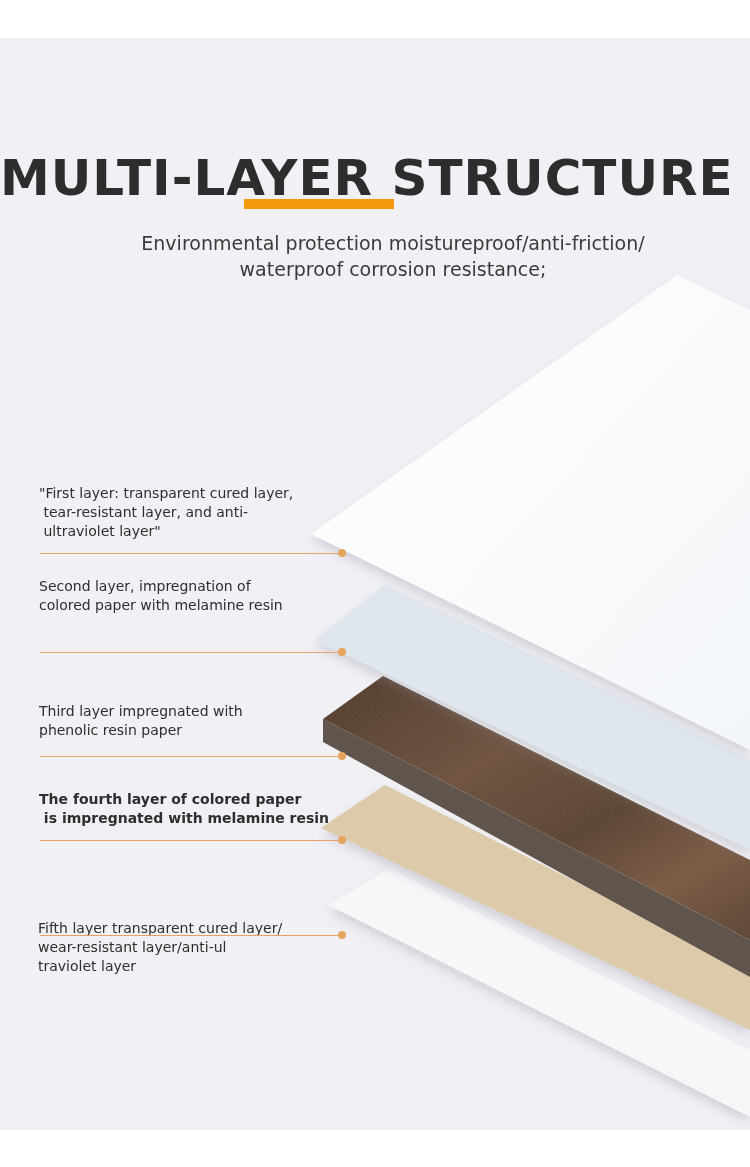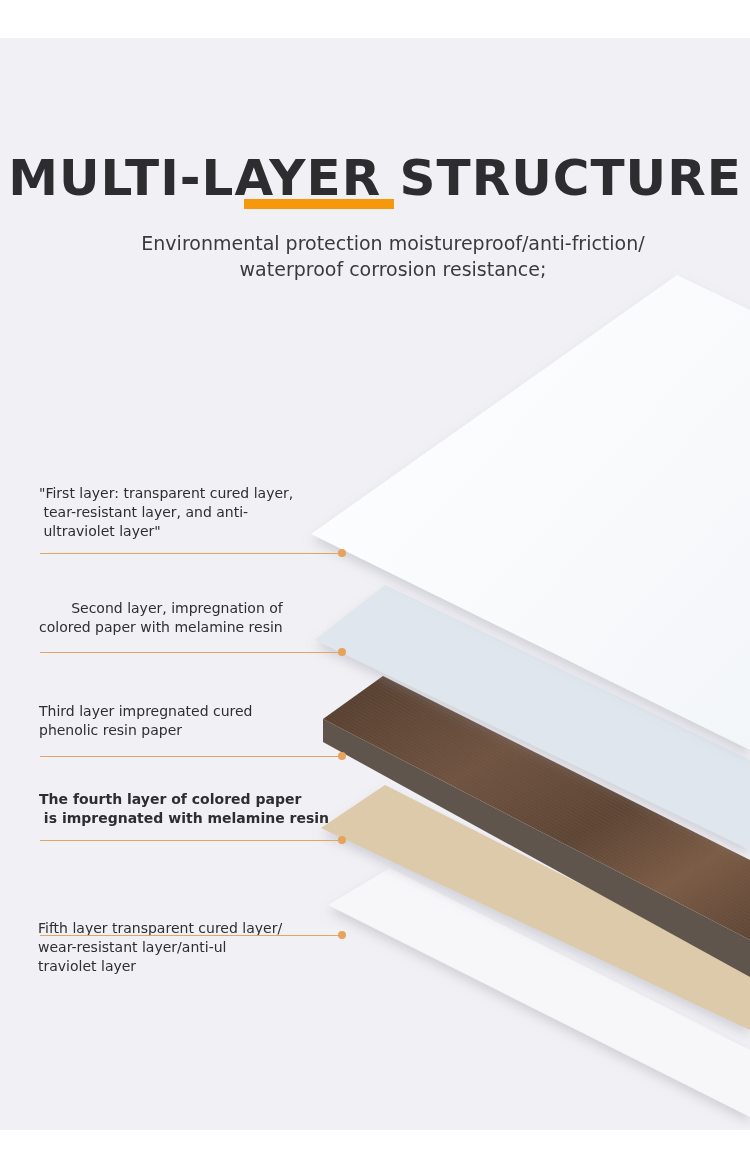--- a/index.html
+++ b/index.html
@@ -1,18 +1,18 @@
 <!DOCTYPE html>
 <html><head>
 <meta charset="utf-8">
 <style>
   html, body { margin:0; padding:0; }
   body { width:750px; height:1167px; position:relative; overflow:hidden; background:#ffffff; font-family:"Liberation Sans", sans-serif; }
   .stage { position:absolute; left:0; top:38px; width:750px; height:1092px; background:#F1F1F5; overflow:hidden; }
-  .title { position:absolute; left:0; top:148px; width:750px; text-align:center; margin:0; font-family:"DejaVu Sans", sans-serif; font-weight:bold; font-size:50px; letter-spacing:1px; color:#2D2D2F; line-height:60px; z-index:3; }
+  .title { position:absolute; left:0; top:148px; width:750px; margin:0; font-family:"DejaVu Sans", sans-serif; font-weight:bold; font-size:50px; letter-spacing:1px; color:#2D2D2F; line-height:60px; z-index:3; }
   .underline { position:absolute; left:244px; top:199px; width:150px; height:10px; background:#F5980C; z-index:2; }
   .subtitle { position:absolute; left:0; top:230px; width:786px; text-align:center; font-family:"DejaVu Sans", sans-serif; font-size:19px; line-height:26px; color:#3A3A3C; z-index:3; }
   .subtitle span { display:block; }
   svg.layers { position:absolute; left:0; top:0; width:750px; height:1167px; z-index:1; }
   .label { position:absolute; left:39px; font-family:"DejaVu Sans", sans-serif; font-size:14px; line-height:19px; color:#2E2E30; z-index:4; white-space:pre; }
   .leader { position:absolute; left:40px; height:1px; background:#E3A566; z-index:4; }
   .dot { position:absolute; width:8px; height:8px; border-radius:50%; background:#E5A35B; z-index:4; }
 </style>
 </head>
 <body>
@@ -61,26 +61,26 @@
   <span>Environmental protection moistureproof/anti-friction/</span>
   <span>waterproof corrosion resistance;</span>
 </div>
 
 <div class="label" style="top:484px;">"First layer: transparent cured layer,
  tear-resistant layer, and anti-
  ultraviolet layer"</div>
 <div class="leader" style="top:553px; width:302px;"></div>
 <div class="dot" style="top:549px; left:338px;"></div>
 
-<div class="label" style="top:599px;text-align:right;">Second layer, impregnation of
+<div class="label" style="top:577px;">Second layer, impregnation of
 colored paper with melamine resin</div>
 <div class="leader" style="top:652px; width:302px;"></div>
 <div class="dot" style="top:648px; left:338px;"></div>
 
-<div class="label" style="top:702px;">Third layer impregnated cured
+<div class="label" style="top:702px;">Third layer impregnated with
 phenolic resin paper</div>
 <div class="leader" style="top:756px; width:302px;"></div>
 <div class="dot" style="top:752px; left:338px;"></div>
 
 <div class="label" style="top:790px;font-weight:bold;">The fourth layer of colored paper
  is impregnated with melamine resin</div>
 <div class="leader" style="top:840px; width:302px;"></div>
 <div class="dot" style="top:836px; left:338px;"></div>
 
 <div class="label" style="top:919px; left:38px;">Fifth layer transparent cured layer/

